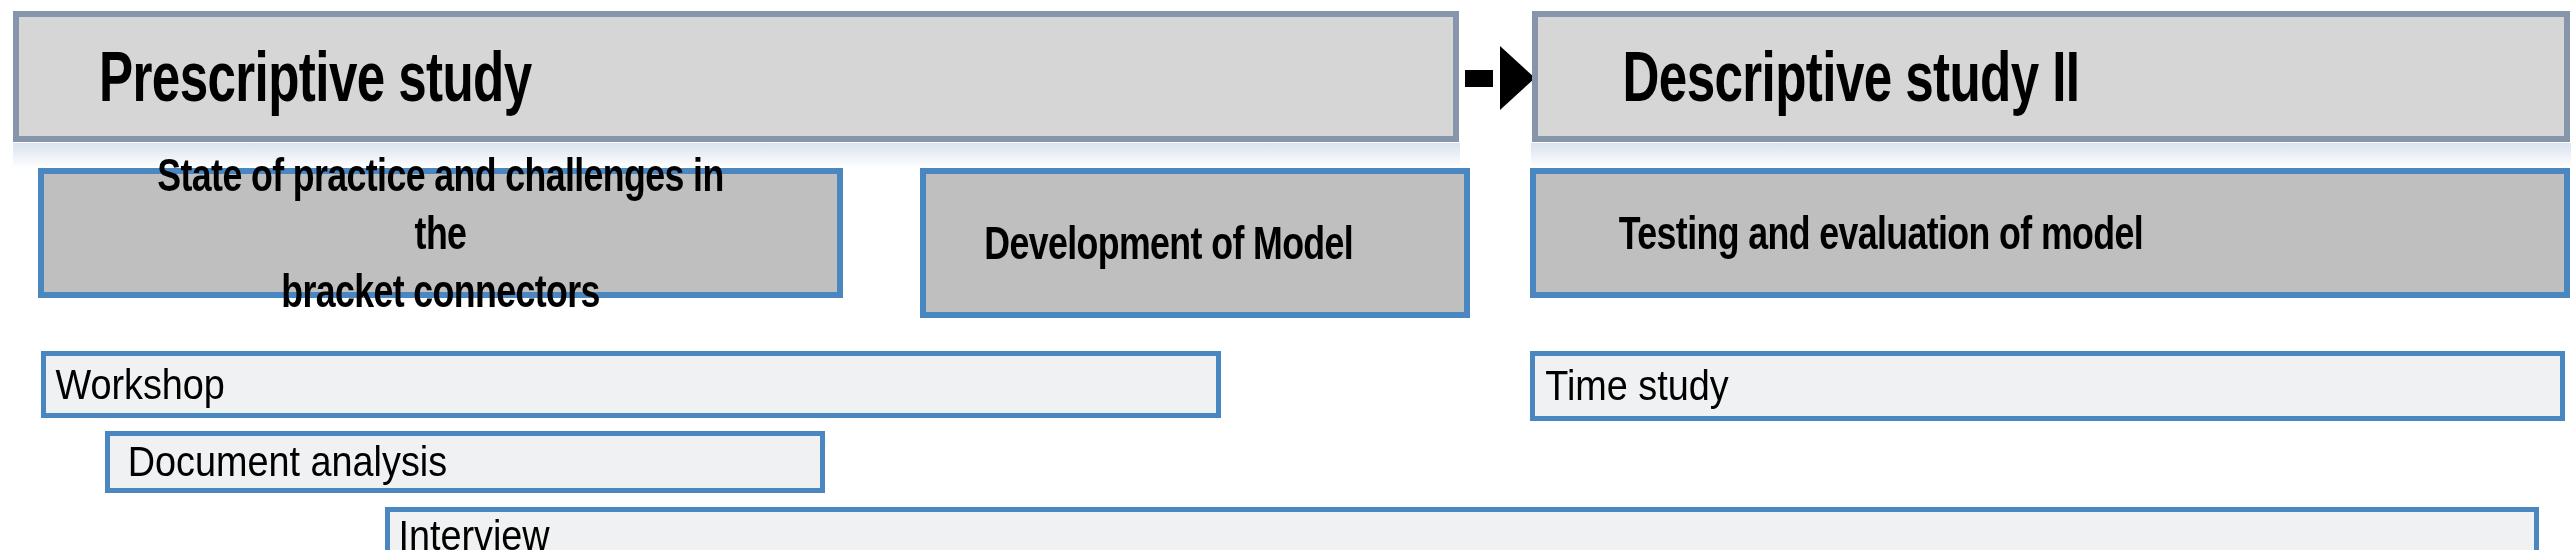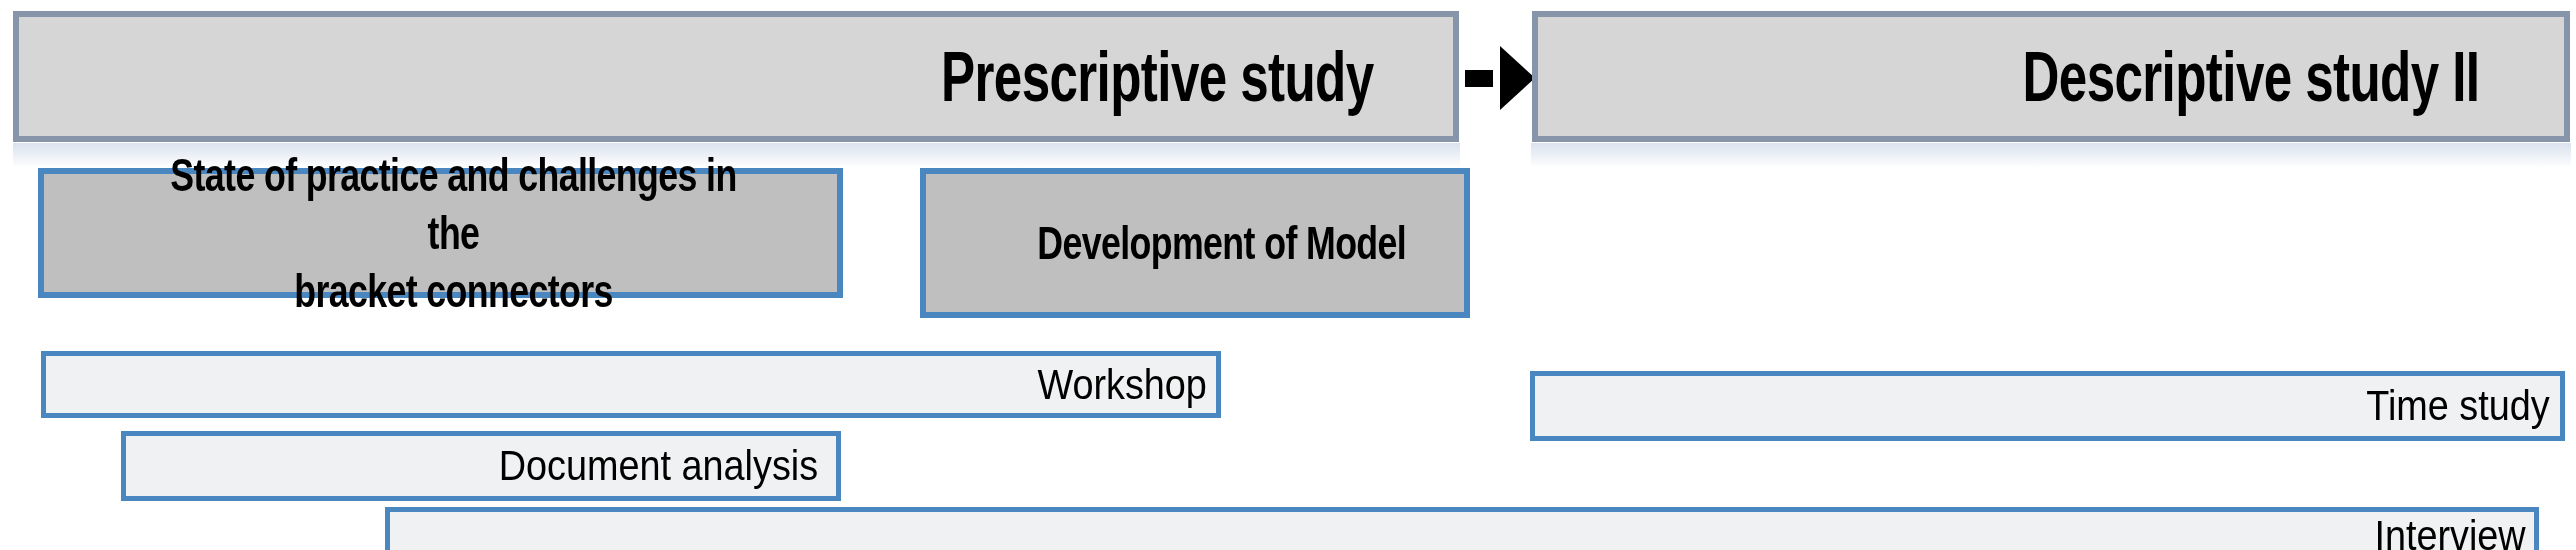--- a/index.html
+++ b/index.html
@@ -9,24 +9,23 @@
     height: 550px;
     background: var(--bg, #ffffff);
     font-family: "Liberation Sans", sans-serif;
     overflow: hidden;
   }
   .box {
     position: absolute;
     box-sizing: border-box;
     display: flex;
     align-items: center;
-    justify-content: flex-end;
+    justify-content: flex-start;
     text-align: center;
     color: var(--text, #000000);
-    padding-left: 26px;
   }
   
   .phase {
     border: 6.7px solid var(--phase-border, #8695aa);
     background: var(--phase-fill, #d6d6d6);
   }
   .phase::after {
     content: "";
     position: absolute;
     left: -6.7px; right: -6.7px;
@@ -107,30 +106,33 @@
 
   <div class="box activity" style="left:38px; top:168px; width:805px; height:130px;">
     <span class="txt">State of practice and challenges in the
 bracket connectors</span>
   </div>
 
   <div class="box activity" style="left:920px; top:168px; width:550px; height:150px;">
     <span class="txt">Development of Model</span>
   </div>
 
+  <div class="box activity" style="left:1530px; top:168px; width:1040px; height:130px;">
+    <span class="txt">Testing and evaluation of model</span>
+  </div>
 
   <div class="box method" style="left:41px; top:312px; width:1180px; height:67px;">
     <span class="txt">Workshop</span>
   </div>
 
-  <div class="box method" style="left:1530px; top:332px; width:1035px; height:70px;">
+  <div class="box method" style="left:1530px; top:312px; width:1035px; height:70px;">
     <span class="txt">Time study</span>
   </div>
 
-  <div class="box method" style="left:121px; top:392px; width:720px; height:70px;">
+  <div class="box method" style="left:105px; top:392px; width:720px; height:62px;">
     <span class="txt">Document analysis</span>
   </div>
 
   <div class="box method" style="left:385px; top:468px; width:2154px; height:57px;">
     <span class="txt">Interview</span>
   </div>
 
 </div>
 
 

